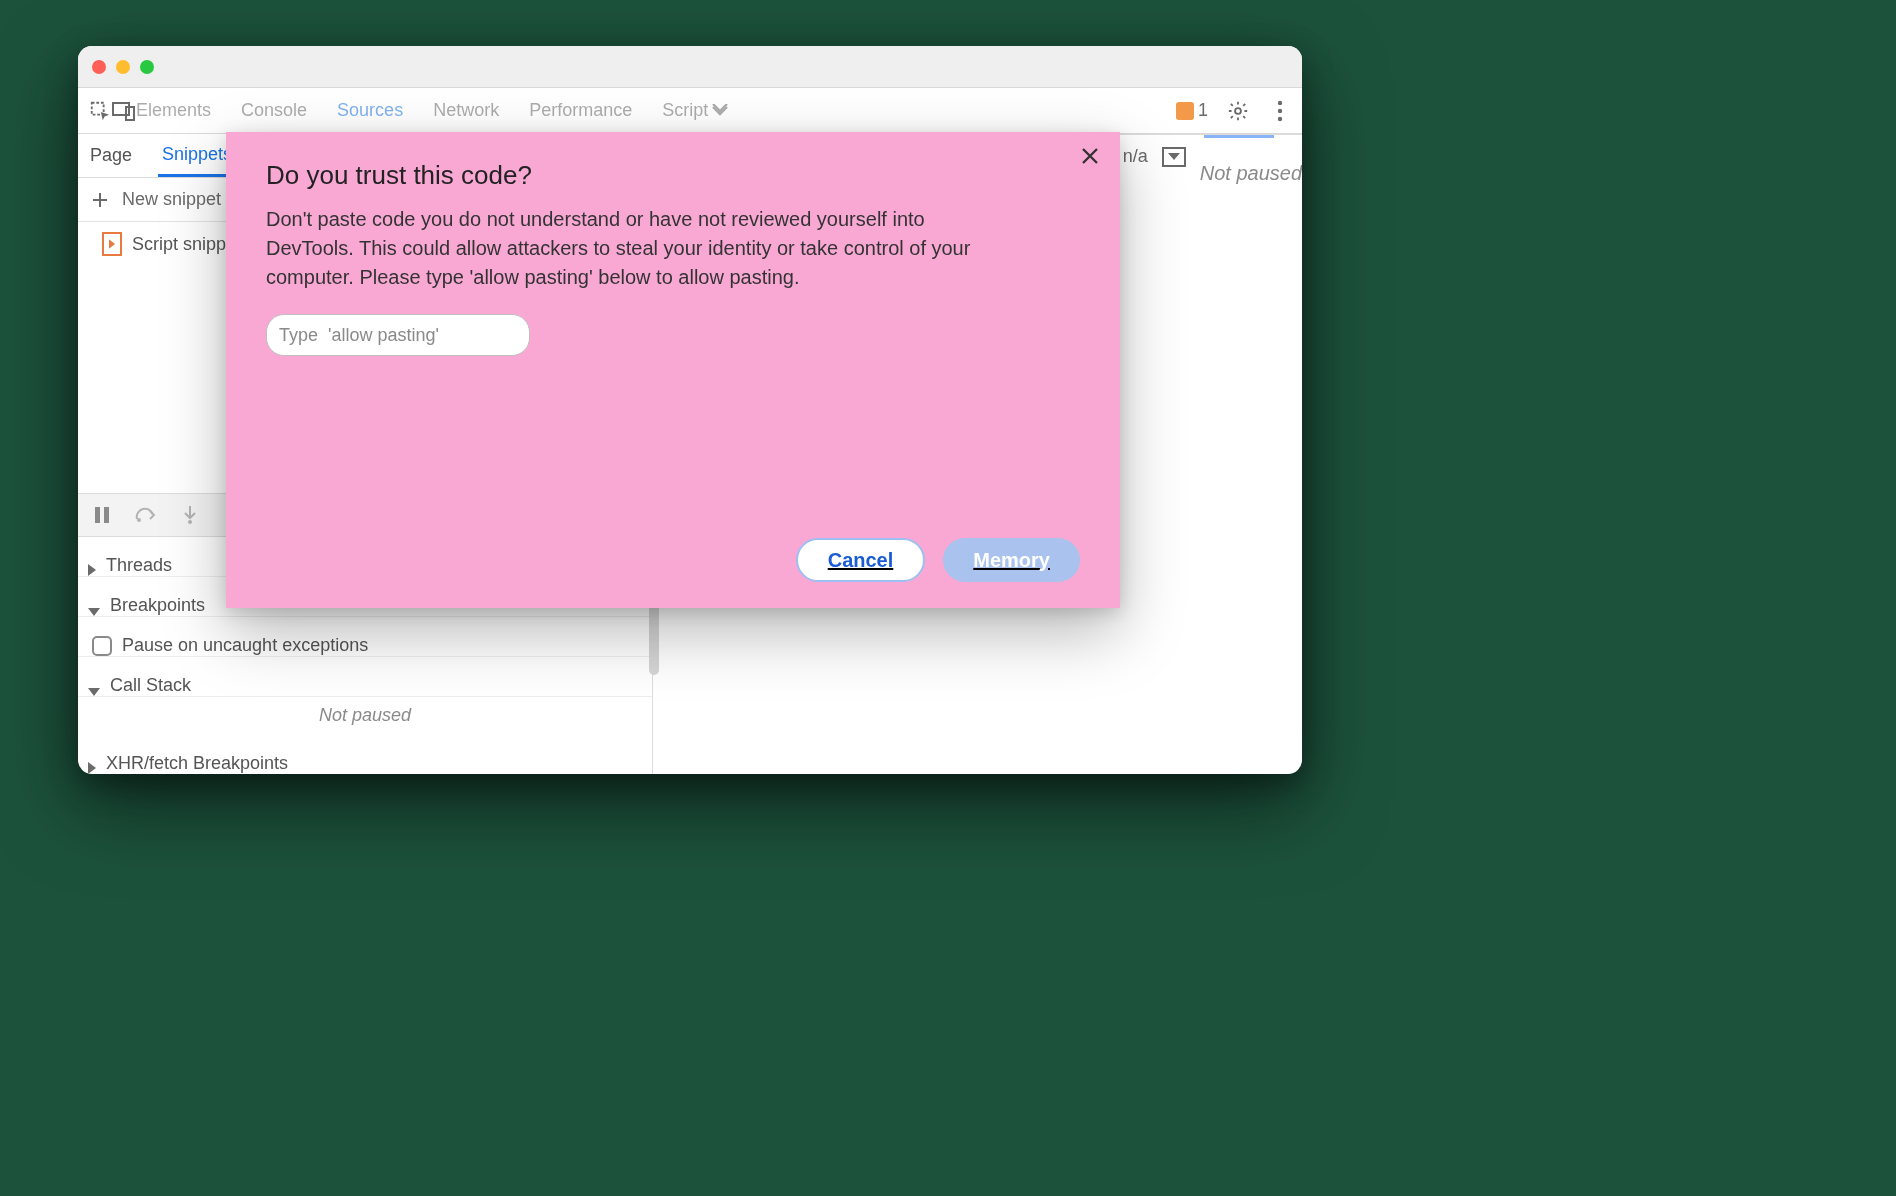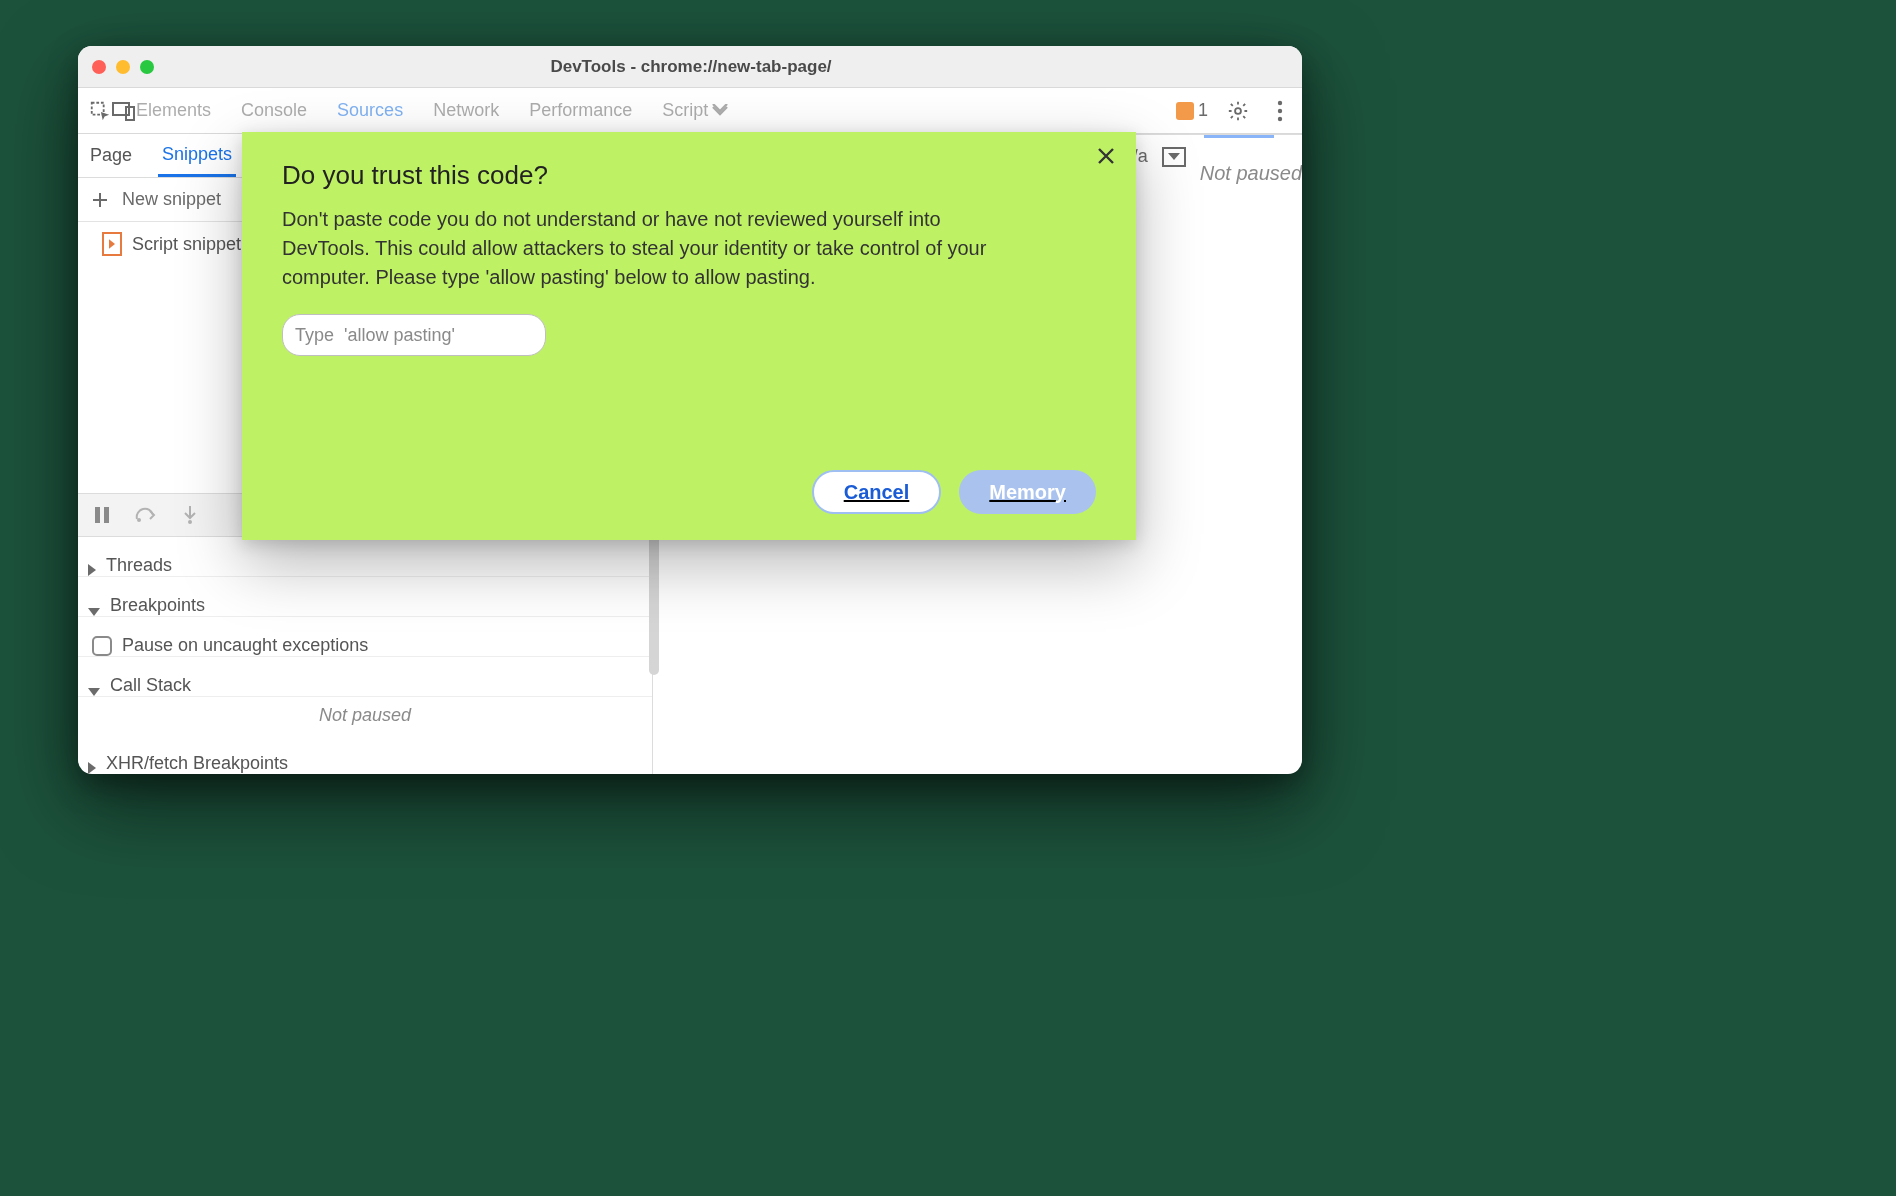--- a/index.html
+++ b/index.html
@@ -164,23 +164,23 @@
     height: 3px; width: 70px; background: #8ab4f8; margin-left: 4px;
   }
   .vscroll {
     position: absolute; right: 0; top: 0; width: 14px; height: 170px;
     background: #d3d3d3; border-radius: 7px;
   }
 
   
   .dialog {
     position: absolute;
-    top: 86px; left: 164px;
-    width: 894px; height: 408px;
-    background: #bef264;
+    top: 86px; left: 148px;
+    width: 894px; height: 476px;
+    background: #f9a8d4;
     box-shadow: 0 24px 60px rgba(0,0,0,0.28), 0 4px 16px rgba(0,0,0,0.15);
     padding: 28px 40px 24px 40px;
   }
   .close-x {
     position: absolute; top: 14px; right: 20px;
     font-size: 26px; color: #444; cursor: pointer;
   }
   .dlg-title { font-size: 26px; color: #222; margin-bottom: 14px; }
   .dlg-body { font-size: 20px; color: #333; line-height: 1.45; max-width: 740px; }
   .dlg-input {
@@ -221,21 +221,20 @@
 <body>
 
 <div class="window">
 
   <div class="titlebar">
     <div class="traffic">
       <div class="dot red"></div>
       <div class="dot yellow"></div>
       <div class="dot green"></div>
     </div>
-    <div class="title-text">DevTools - chrome://new-tab-page/</div>
   </div>
 
   <div class="dt-tabs">
     <span class="dt-icon">
       <svg width="22" height="22" viewBox="0 0 24 24" fill="none" stroke="#6a6a6a" stroke-width="2">
         <rect x="3" y="3" width="13" height="13" stroke-dasharray="3 2"></rect>
         <path d="M13 13 L22 16 L17 18 L15 22 Z" fill="#6a6a6a" stroke="none"></path>
       </svg>
     </span>
     <span class="dt-icon">

